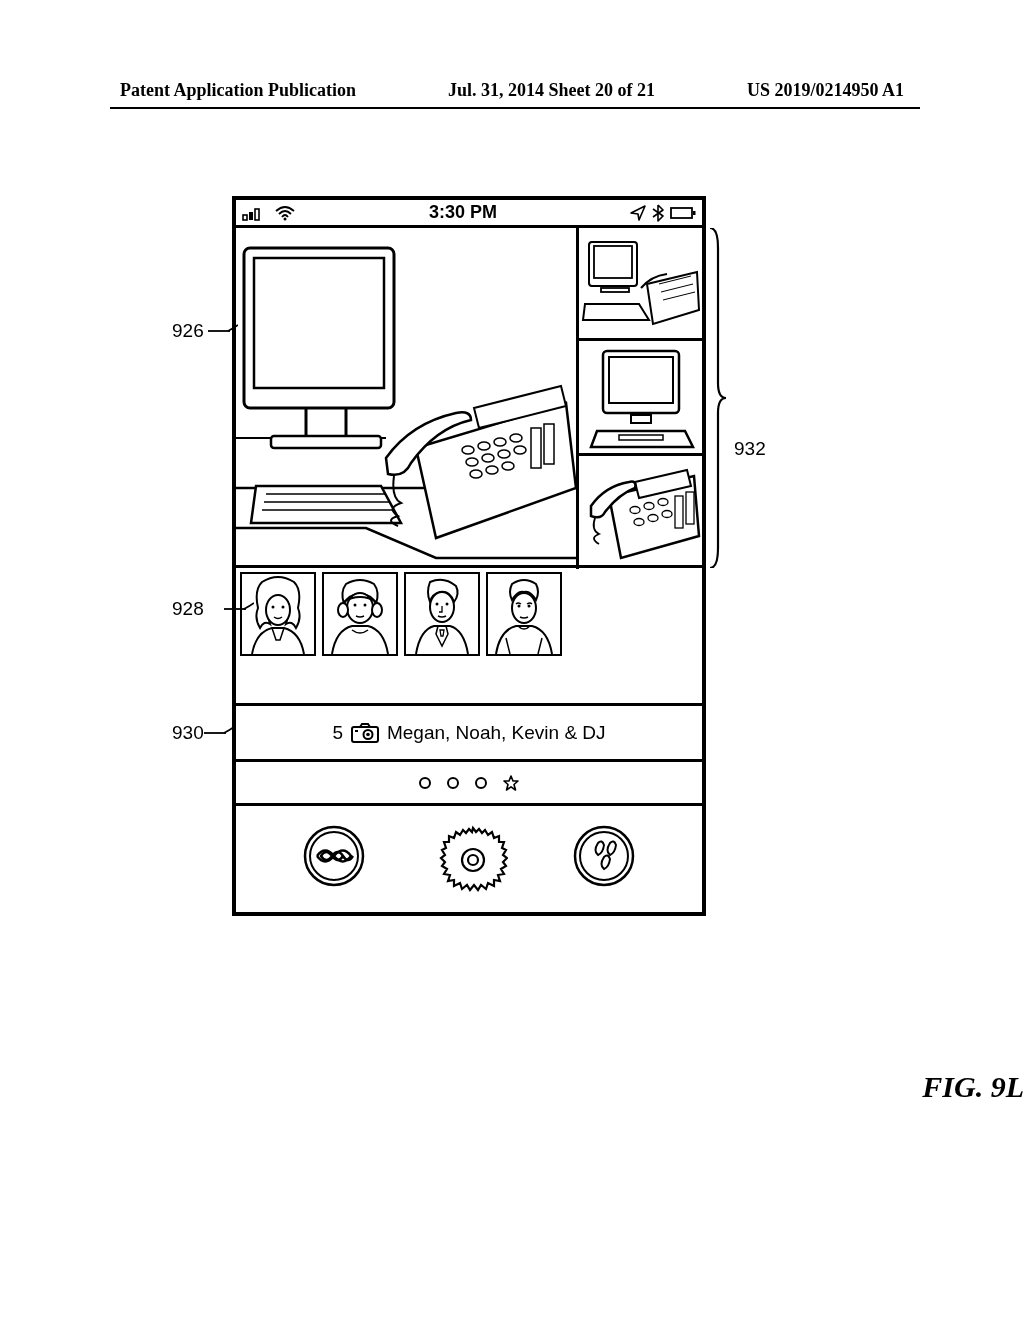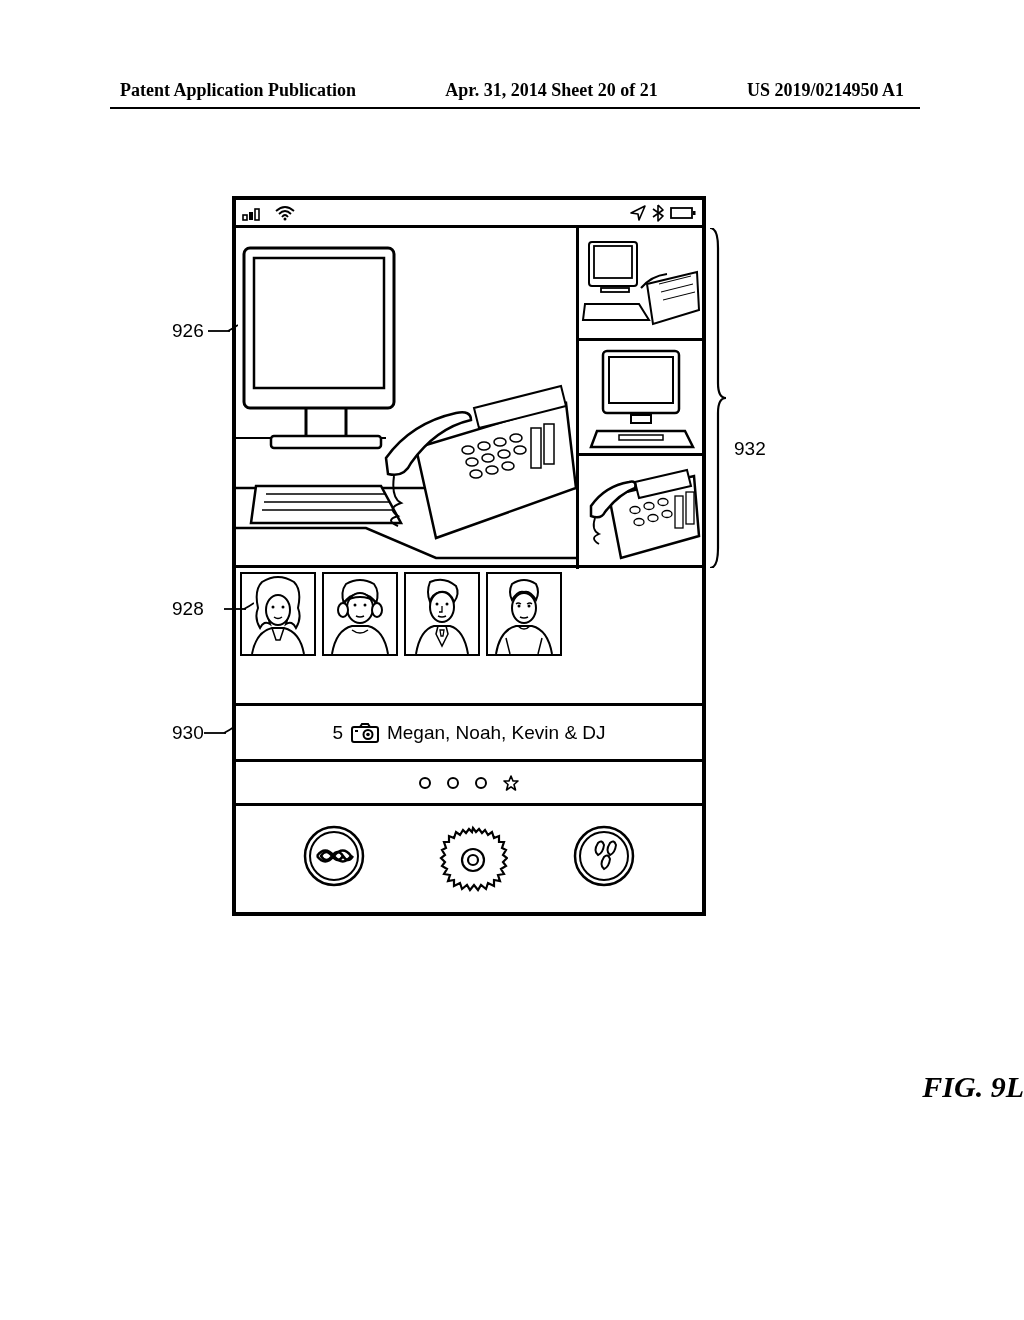--- a/index.html
+++ b/index.html
@@ -154,21 +154,21 @@
     font-size: 30px;
   }
 
   svg { display: block; }
 </style>
 </head>
 <body>
 
 <div class="page-header">
   <span>Patent Application Publication</span>
-  <span>Apr. 31, 2014  Sheet 20 of 21</span>
+  <span>Jul. 31, 2014  Sheet 20 of 21</span>
   <span>US 2019/0214950 A1</span>
 </div>
 <div class="header-rule"></div>
 
 <div class="device">
 
   <div class="status-bar">
     <div class="status-left">
       <span>
         <svg width="26" height="16" viewBox="0 0 26 16">
@@ -179,20 +179,21 @@
       </span>
       <span>
         <svg width="22" height="16" viewBox="0 0 22 16">
           <path d="M2 6 Q11 -2 20 6" fill="none" stroke="#000" stroke-width="1.8"></path>
           <path d="M5 9 Q11 3 17 9" fill="none" stroke="#000" stroke-width="1.8"></path>
           <path d="M8 12 Q11 8 14 12" fill="none" stroke="#000" stroke-width="1.8"></path>
           <circle cx="11" cy="14" r="1.5" fill="#000"></circle>
         </svg>
       </span>
     </div>
+    <div class="status-center">3:30 PM</div>
     <div class="status-right">
       <span>
         <svg width="16" height="16" viewBox="0 0 16 16">
           <path d="M1 8 L15 1 L9 15 L8 9 Z" fill="none" stroke="#000" stroke-width="1.6" stroke-linejoin="round"></path>
         </svg>
       </span>
       <span>
         <svg width="12" height="18" viewBox="0 0 12 18">
           <path d="M6 1 L6 17 L11 12 L1 5 M6 1 L11 6 L1 13" fill="none" stroke="#000" stroke-width="1.6" stroke-linejoin="round"></path>
         </svg>

